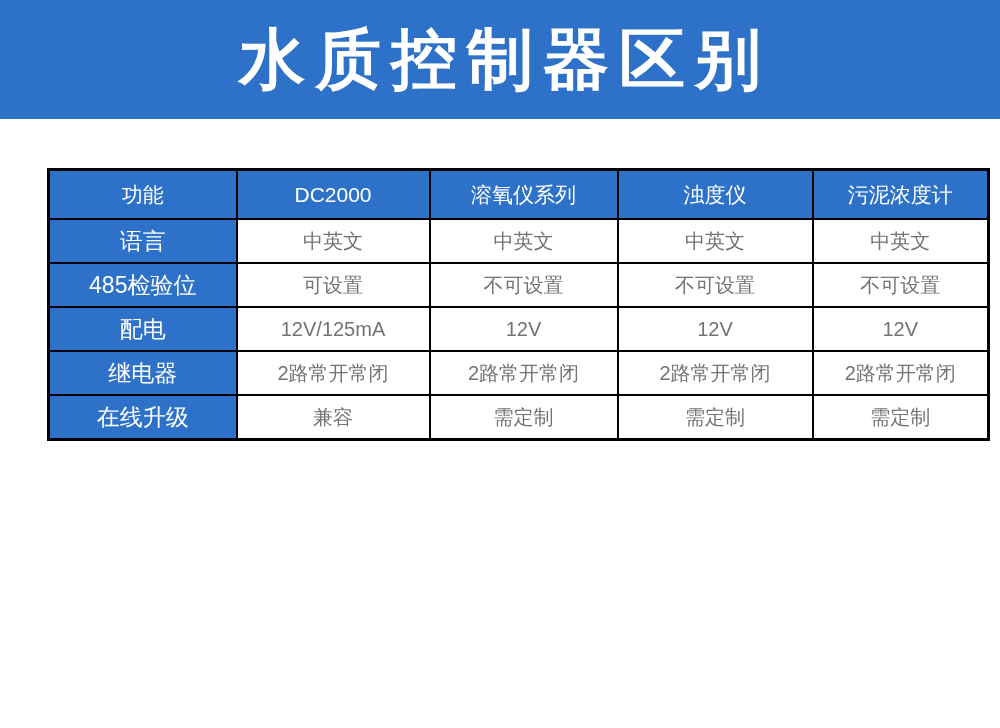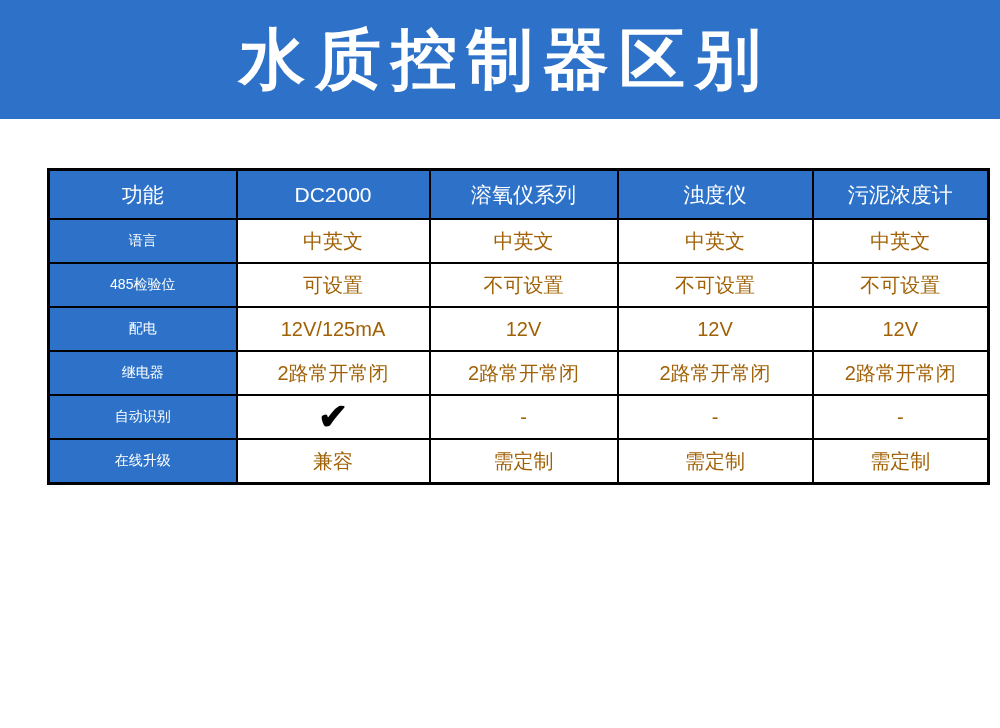--- a/index.html
+++ b/index.html
@@ -54,27 +54,27 @@
     height: 47px;
     background: var(--accent, #2d72c8);
     color: #ffffff;
     font-size: 21px;
     font-weight: 400;
   }
   table.cmp tbody th {
     height: 42px;
     background: var(--accent, #2d72c8);
     color: #ffffff;
-    font-size: 14px;
+    font-size: 23px;
     font-weight: 400;
   }
   table.cmp tbody td {
     height: 42px;
     background: #ffffff;
-    color: #a16207;
+    color: #737373;
     font-size: 20px;
     font-weight: 400;
   }
   table.cmp tbody td.check {
     font-size: 36px;
     font-weight: 700;
     color: #000000;
     line-height: 1;
   }
 </style>
@@ -128,27 +128,20 @@
             <td>12V</td>
           </tr>
           <tr>
             <th>继电器</th>
             <td>2路常开常闭</td>
             <td>2路常开常闭</td>
             <td>2路常开常闭</td>
             <td>2路常开常闭</td>
           </tr>
           <tr>
-            <th>自动识别</th>
-            <td class="check">✔</td>
-            <td>-</td>
-            <td>-</td>
-            <td>-</td>
-          </tr>
-          <tr>
             <th>在线升级</th>
             <td>兼容</td>
             <td>需定制</td>
             <td>需定制</td>
             <td>需定制</td>
           </tr>
         </tbody>
     </table>
   </div>
 

